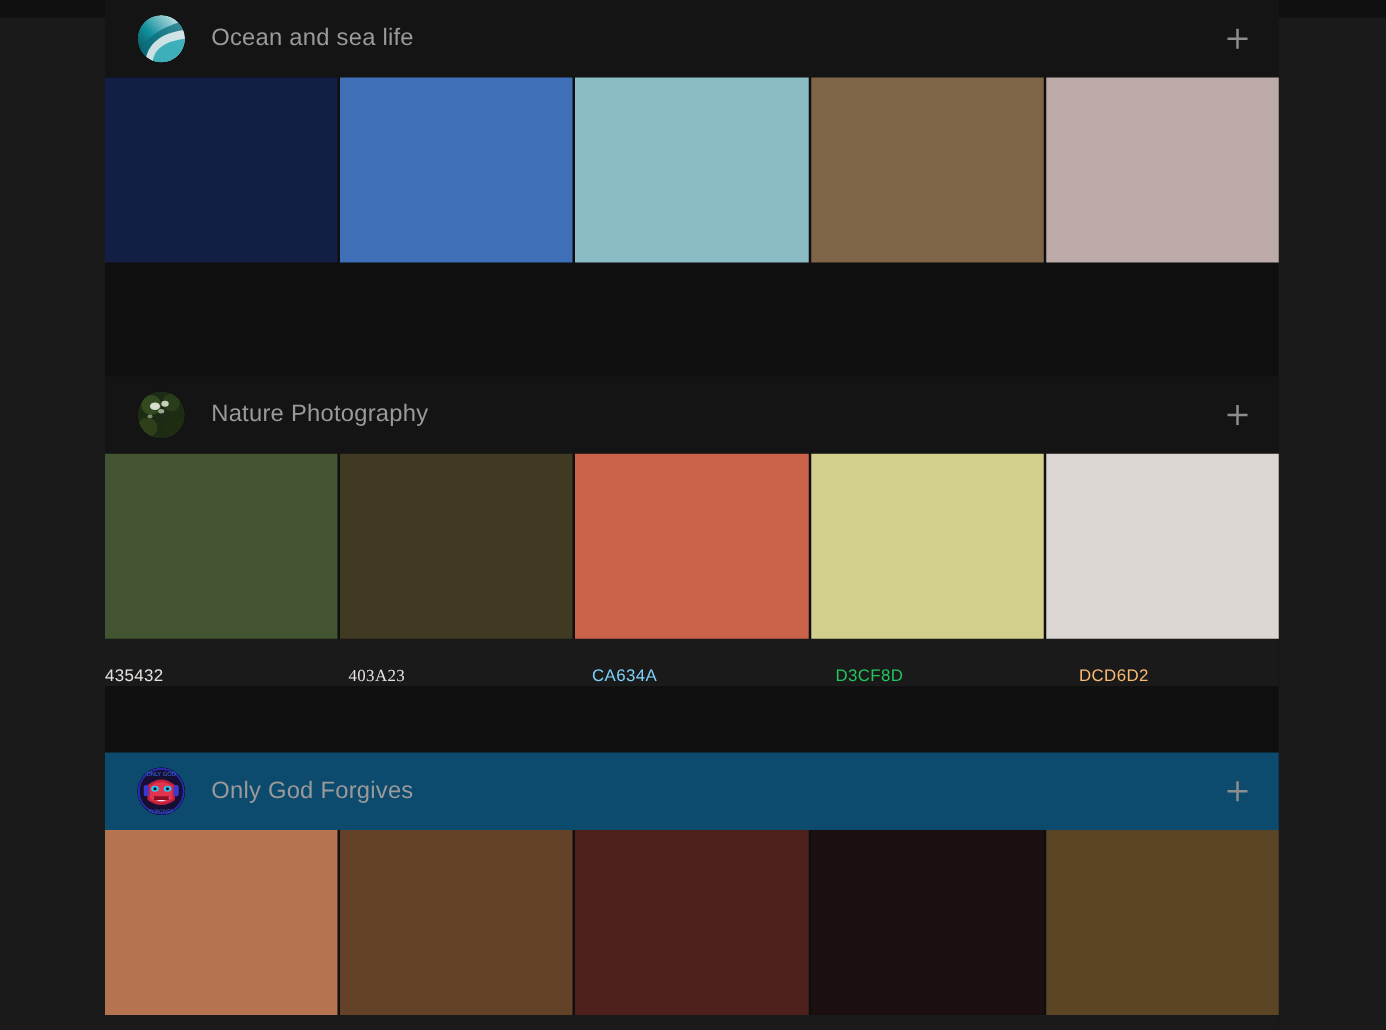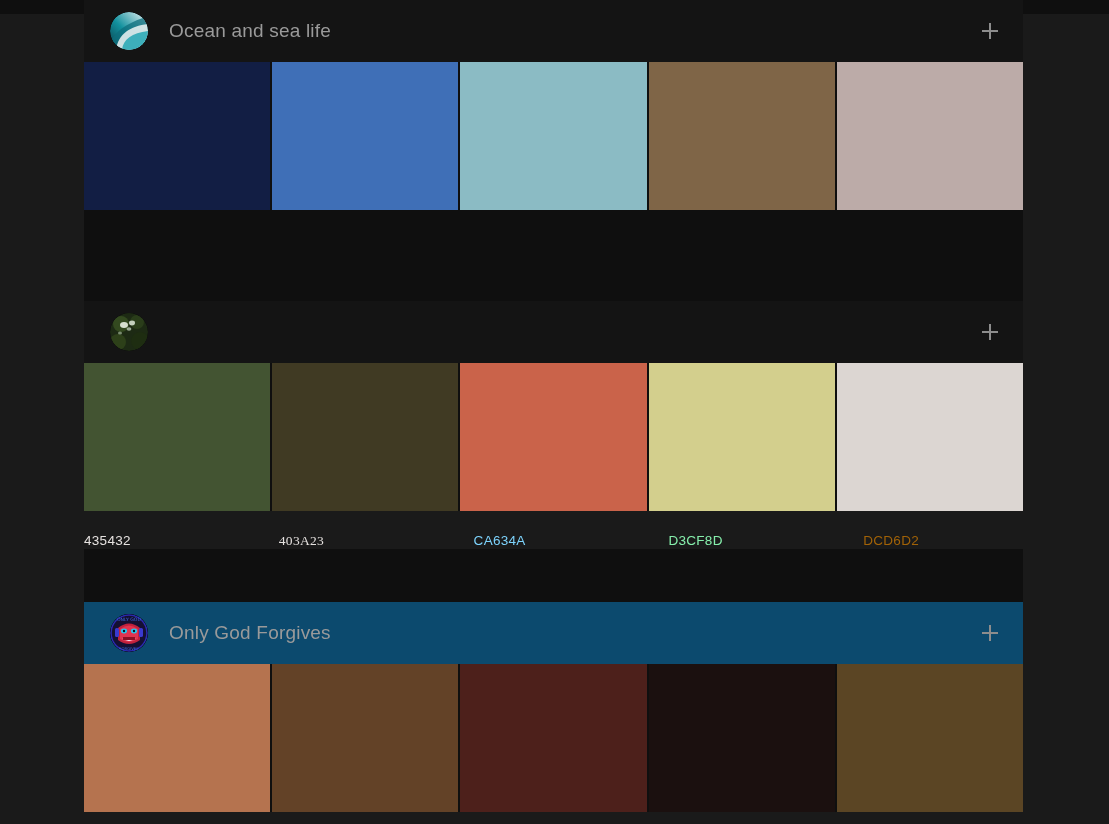--- a/index.html
+++ b/index.html
@@ -170,36 +170,37 @@
               <circle cx="27" cy="9" r="7" fill="#2a3d1a"></circle>
               <circle cx="30" cy="28" r="9" fill="#1e2d11"></circle>
               <circle cx="8" cy="29" r="8" fill="#2d4019"></circle>
               <ellipse cx="14" cy="12" rx="4" ry="3" fill="#e9f1e2" opacity="0.9"></ellipse>
               <ellipse cx="22" cy="10" rx="3" ry="2.4" fill="#dfeada" opacity="0.85"></ellipse>
               <ellipse cx="19" cy="16" rx="2.4" ry="1.8" fill="#cfe0c6" opacity="0.7"></ellipse>
               <ellipse cx="10" cy="20" rx="2" ry="1.5" fill="#b9cfae" opacity="0.6"></ellipse>
             </g>
           </svg>
         </div>
+        <div class="card-title" style="color: rgb(154, 154, 154);">Nature Photography</div>
         <div class="spacer"></div>
         <div class="add-btn"></div>
       </div>
       <div class="swatch-row">
         <div class="swatch" style="background: rgb(67, 84, 50);"></div>
         <div class="swatch" style="background: rgb(64, 58, 35);"></div>
         <div class="swatch" style="background: rgb(202, 99, 74);"></div>
         <div class="swatch" style="background: rgb(211, 207, 141);"></div>
         <div class="swatch" style="background: rgb(220, 214, 210);"></div>
       </div>
       <div class="hex-row" style="background: rgb(26, 26, 26); gap: 35px;">
         <div class="hex" style="color: rgb(230, 226, 224);">435432</div>
         <div class="hex" style="color: rgb(230, 226, 224); font-family: Liberation Serif, serif;">403A23</div>
         <div class="hex" style="color: #7dd3fc;">CA634A</div>
-        <div class="hex" style="color: #86efac;">D3CF8D</div>
-        <div class="hex" style="color: #a16207;">DCD6D2</div>
+        <div class="hex" style="color: #22c55e;">D3CF8D</div>
+        <div class="hex" style="color: #fdba74;">DCD6D2</div>
       </div>
     </div>
 
     <div class="card" style="top:602px;">
       <div class="card-header" style="background: #0c4a6e;">
         <div class="avatar">
           <svg viewBox="0 0 38 38">
             <defs>
               <clipPath id="c3">
                   <circle cx="19" cy="19" r="19"></circle>

